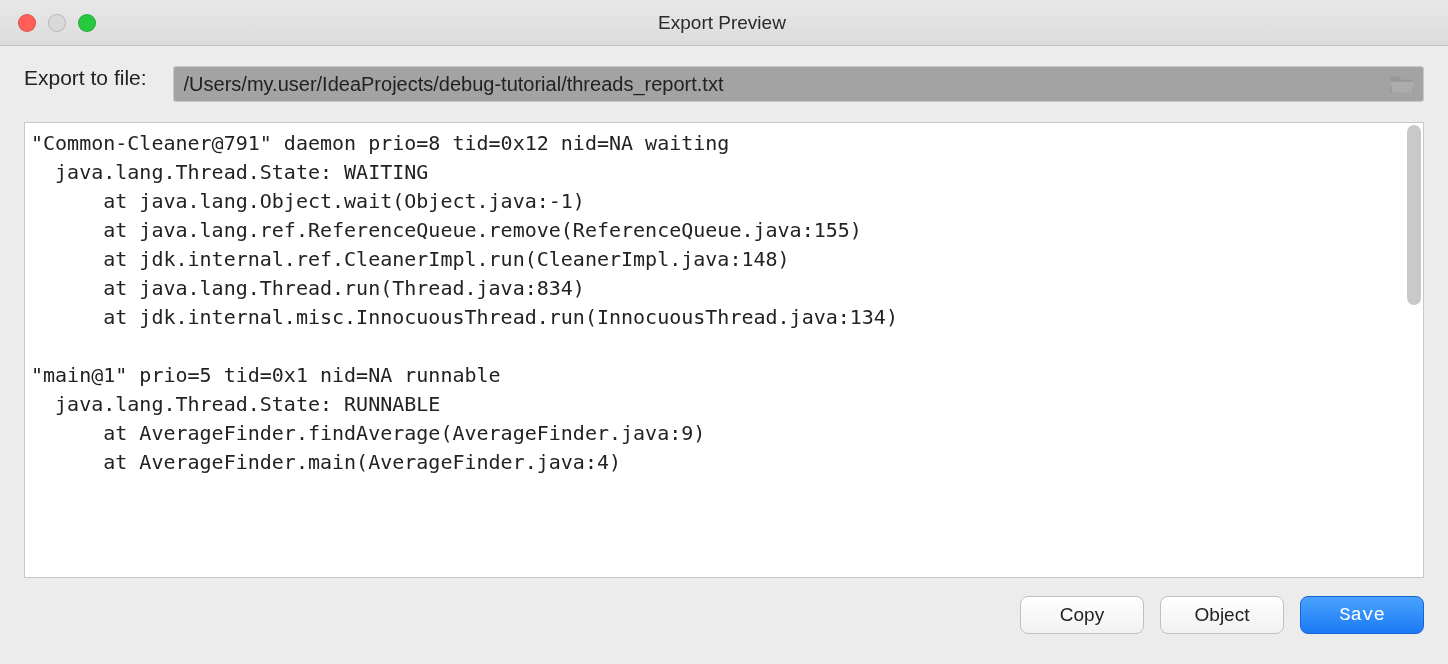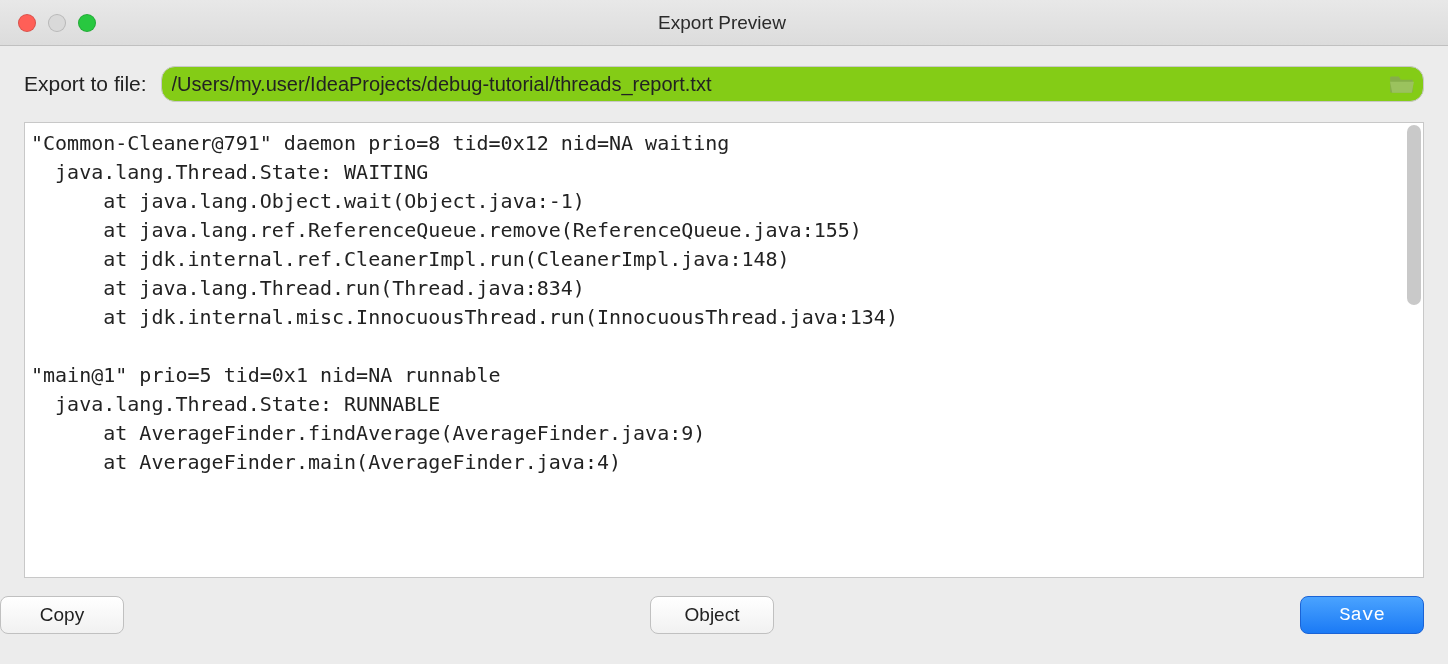--- a/index.html
+++ b/index.html
@@ -33,28 +33,28 @@
   .title {
     position: absolute; left: 0; right: 4px; text-align: center;
     font-size: 19px; color: #2b2b2b; pointer-events: none;
   }
 
   .content {
     padding: 20px 24px 0 24px;
   }
 
   .row-file {
-    display: flex; align-items: center; gap: 14px;
+    display: flex; gap: 26px;
   }
   .row-file label {
     font-size: 21px; color: #222;
   }
   .file-field {
     flex: 1; display: flex; align-items: center;
-    background: #84cc16; border: 1px solid #c8c8c8; border-radius: 14px;
+    background: #a3a3a3; border: 1px solid #c8c8c8; border-radius: 3px;
     height: 36px; padding: 0 8px 0 10px;
   }
   .file-field input {
     flex: 1; border: none; outline: none; font-size: 20px; color: #222;
     background: transparent;
   }
   .folder-icon { width: 26px; height: 22px; opacity: 0.45; }
 
   .preview {
     margin-top: 20px;
@@ -72,21 +72,21 @@
     color: #222;
     white-space: pre;
     overflow: hidden;
   }
   .preview-scrollbar {
     position: absolute; right: 2px; top: 2px; width: 14px; height: 180px;
     background: #c9c9c9; border-radius: 7px;
   }
 
   .buttons {
-    display: flex; justify-content: space-between; gap: 16px;
+    display: flex; justify-content: flex-end; gap: 16px;
     padding: 18px 24px 0 0;
   }
   .btn {
     min-width: 124px; height: 38px;
     border-radius: 8px; font-size: 19px;
     border: 1px solid #c0c0c0;
     background: linear-gradient(#ffffff,#f1f1f1);
     color: #222; cursor: pointer;
   }
   .btn-primary {

